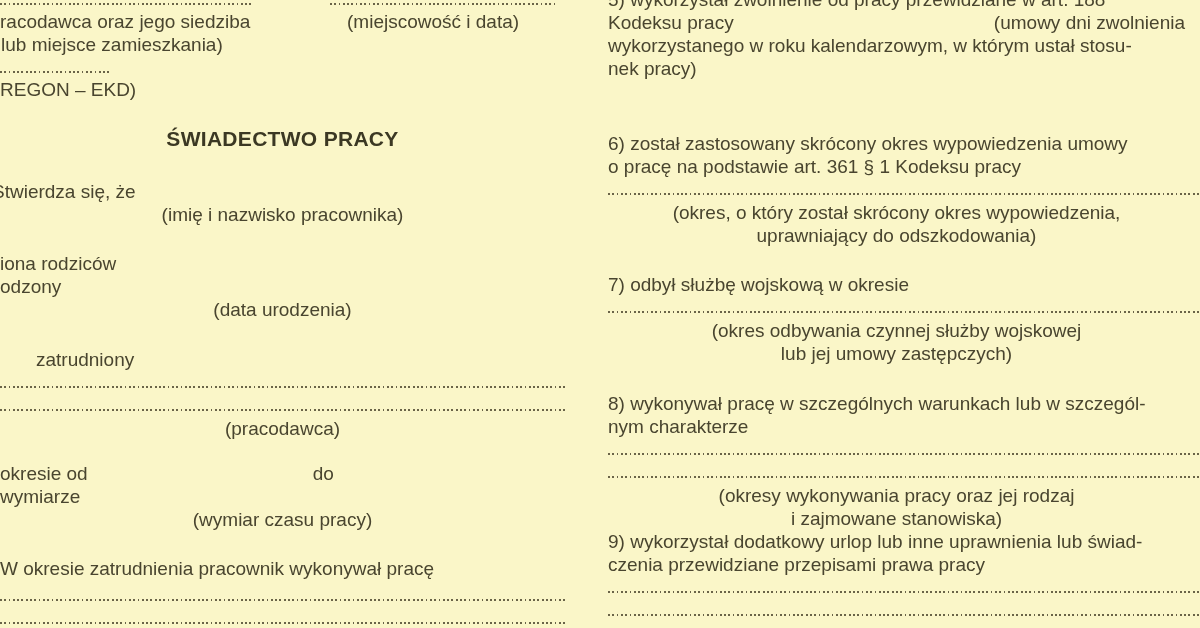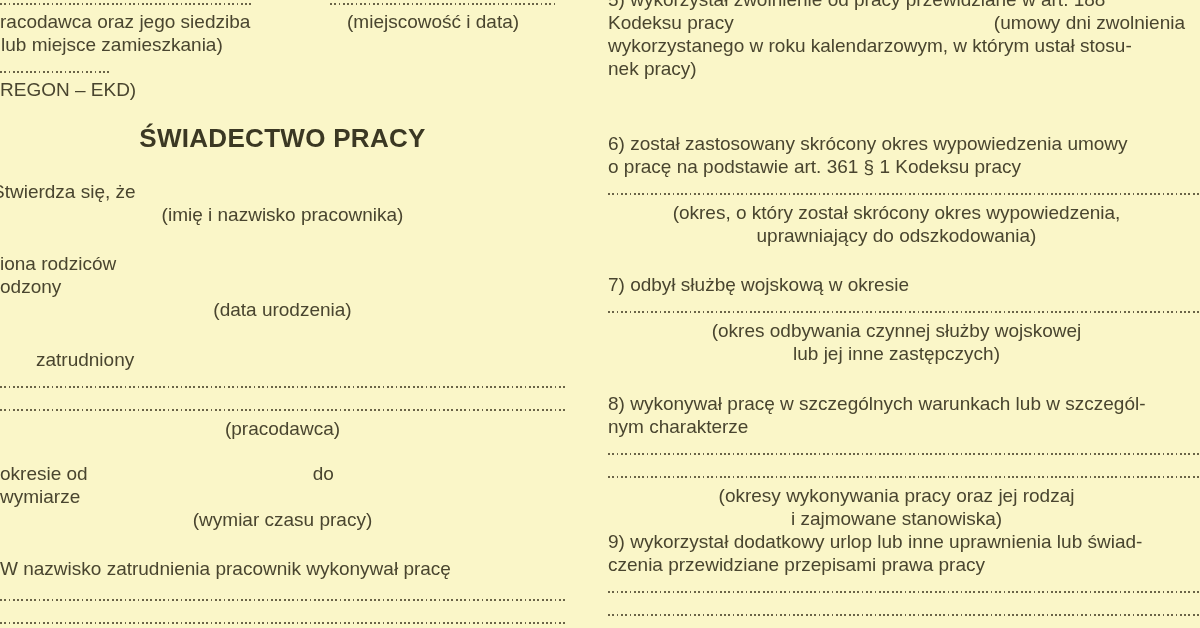--- a/index.html
+++ b/index.html
@@ -38,21 +38,21 @@
     background-image:repeating-linear-gradient(90deg,#6a6448 0 1.7px,transparent 1.7px 4.3px);
     background-repeat:no-repeat; background-size:100% 2.4px;
     background-position:left 3px;
   }
   .seg1 { width:252px; }
   .seg2 { flex:1 1 auto; margin-left:78px; margin-right:7px; }
   .segshort { width:112px; }
 
   .cap { text-align:center; height:23px; white-space:nowrap; }
   .title {
-    font-weight:bold; font-size:26px; letter-spacing:0.3px;
+    font-weight:bold; font-size:21px; letter-spacing:0.3px;
     text-align:center; height:23px; color:#3b3823; white-space:nowrap;
   }
   .header-row { position:relative; }
   .abs347 { position:absolute; left:347px; top:0; }
 
   .pr  { padding-right:15px; }
   .pr4 { padding-right:4px; }
   .ind12 { padding-left:12px;margin-left:24px; }
   .cut { margin-left:-8px; }
 
@@ -121,21 +121,21 @@
     <span class="dots"></span>
   </div>
 
   <div class="row pr4">
     <span class="txt">wymiarze</span>
     <span class="dots tight"></span>
   </div>
 
   <div class="cap">(wymiar czasu pracy)</div>
 
-  <div class="line mt26">W nazwisko zatrudnienia pracownik wykonywał pracę</div>
+  <div class="line mt26">W okresie zatrudnienia pracownik wykonywał pracę</div>
 
   <div class="dotline mt4"></div>
   <div class="dotline"></div>
 
 </div>
 
 <div id="right-column" class="col">
 
   <div class="line pr">5) wykorzystał zwolnienie od pracy przewidziane w art. 188</div>
 
@@ -158,21 +158,21 @@
   <div class="dotline"></div>
 
   <div class="cap pr">(okres, o który został skrócony okres wypowiedzenia,</div>
   <div class="cap pr">uprawniający do odszkodowania)</div>
 
   <div class="line pr mt26">7) odbył służbę wojskową w okresie</div>
 
   <div class="dotline"></div>
 
   <div class="cap pr">(okres odbywania czynnej służby wojskowej</div>
-  <div class="cap pr">lub jej inne zastępczych)</div>
+  <div class="cap pr">lub jej umowy zastępczych)</div>
 
   <div class="line pr mt27">8) wykonywał pracę w szczególnych warunkach lub w szczegól-</div>
   <div class="line pr">nym charakterze</div>
 
   <div class="dotline"></div>
   <div class="dotline"></div>
 
   <div class="cap pr">(okresy wykonywania pracy oraz jej rodzaj</div>
   <div class="cap pr">i zajmowane stanowiska)</div>
 

